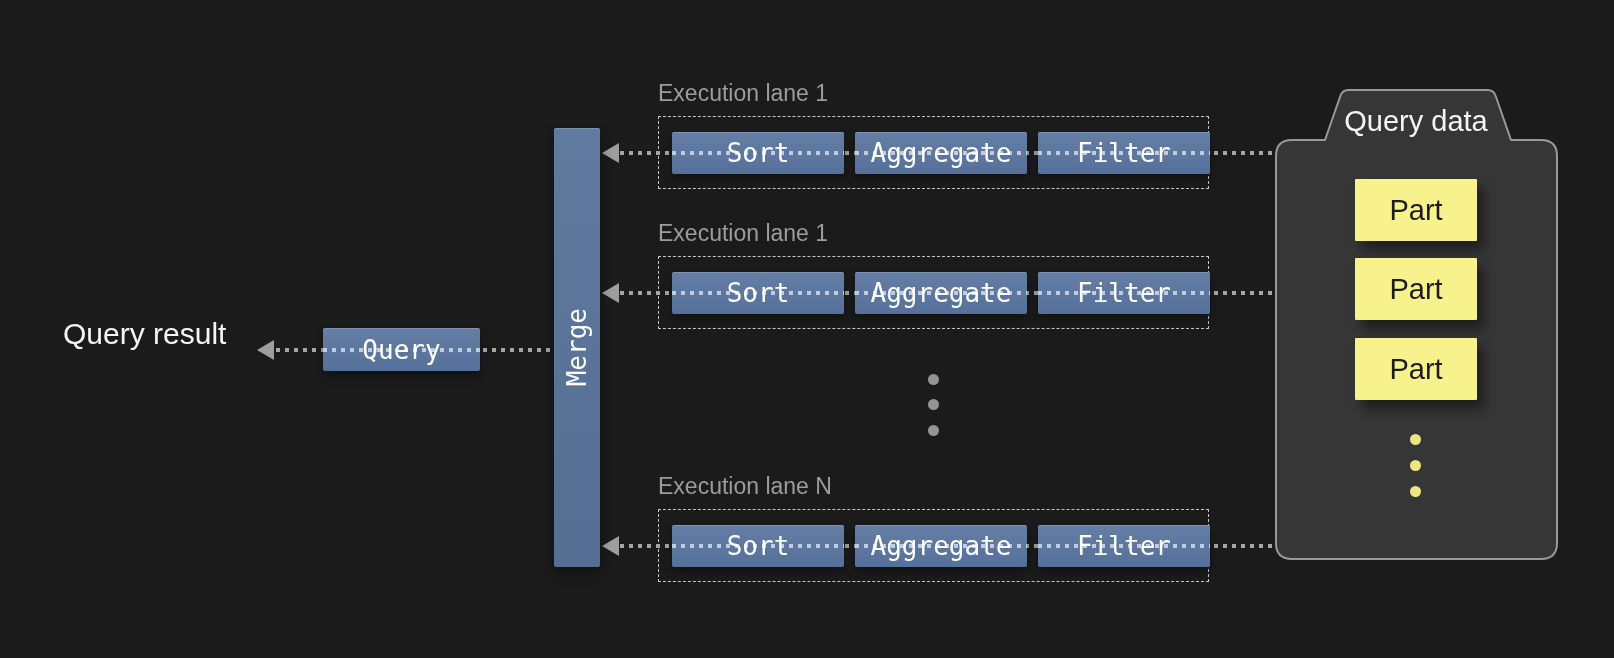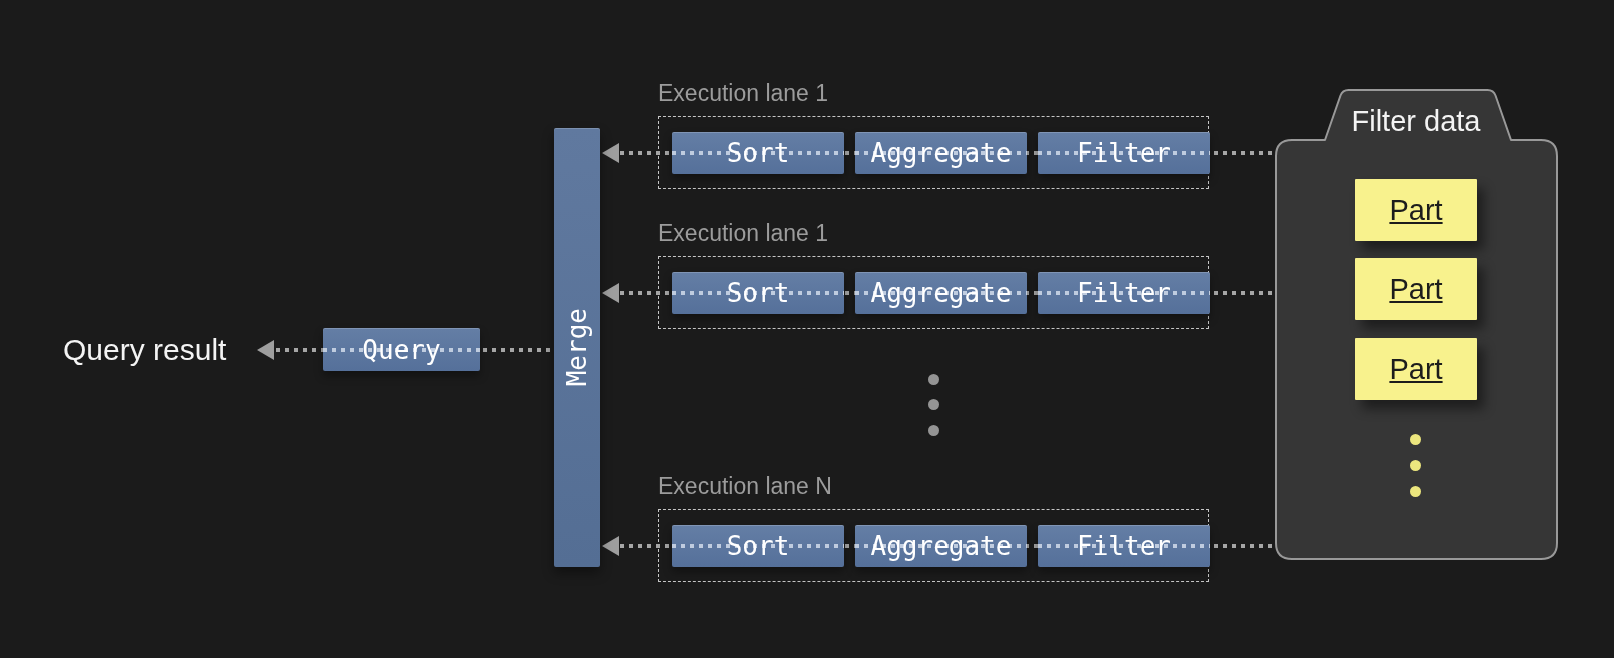--- a/index.html
+++ b/index.html
@@ -72,29 +72,28 @@
   .table-title{
     position:absolute; left:1326px; top:105px; width:180px; text-align:center;
     color:#f4f4f4; font-size:29px; line-height:32px; z-index:2;
   }
   .part{
     position:absolute; left:1355px; width:122px; height:62px; z-index:2;
     background:#f8f28d; color:#1c1c1c; border-radius:1px;
     box-shadow:7px 9px 12px rgba(0,0,0,.45);
     display:flex; align-items:center; justify-content:center;
     font-size:29px;
-    text-decoration:underline;
   }
 </style>
 </head>
 <body>
 
 <div class="stage">
 
-  <div class="big-label" style="left:63px; top:333px;">Query result</div>
+  <div class="big-label" style="left:63px; top:317px;">Query result</div>
 
   <div class="arrowhead" style="left:257px; top:340px;"></div>
   <div class="dotline" style="left:276px; top:348px; width:276px;"></div>
 
   <div class="op" style="left:323px; top:328px; width:157px; height:43px;">
     <div class="flow-through"></div>
     <span class="op-text">Query</span>
   </div>
 
   <div class="merge-bar">
@@ -161,21 +160,21 @@
              L 1340.5 95.5 Q 1342.5 90 1348.5 90
              L 1487.5 90 Q 1493.5 90 1495.5 95.5
              L 1511 140
              L 1541 140 Q 1557 140 1557 156
              L 1557 543 Q 1557 559 1541 559
              L 1292 559 Q 1276 559 1276 543
              L 1276 156 Q 1276 140 1292 140
              Z" fill="#363636" stroke="#999999" stroke-width="2" stroke-linejoin="round"></path>
   </svg>
 
-  <div class="table-title">Filter data</div>
+  <div class="table-title">Query data</div>
 
   <div class="part" style="top:179px;">
     <span>Part</span>
   </div>
   <div class="part" style="top:258px;">
     <span>Part</span>
   </div>
   <div class="part" style="top:338px;">
     <span>Part</span>
   </div>

